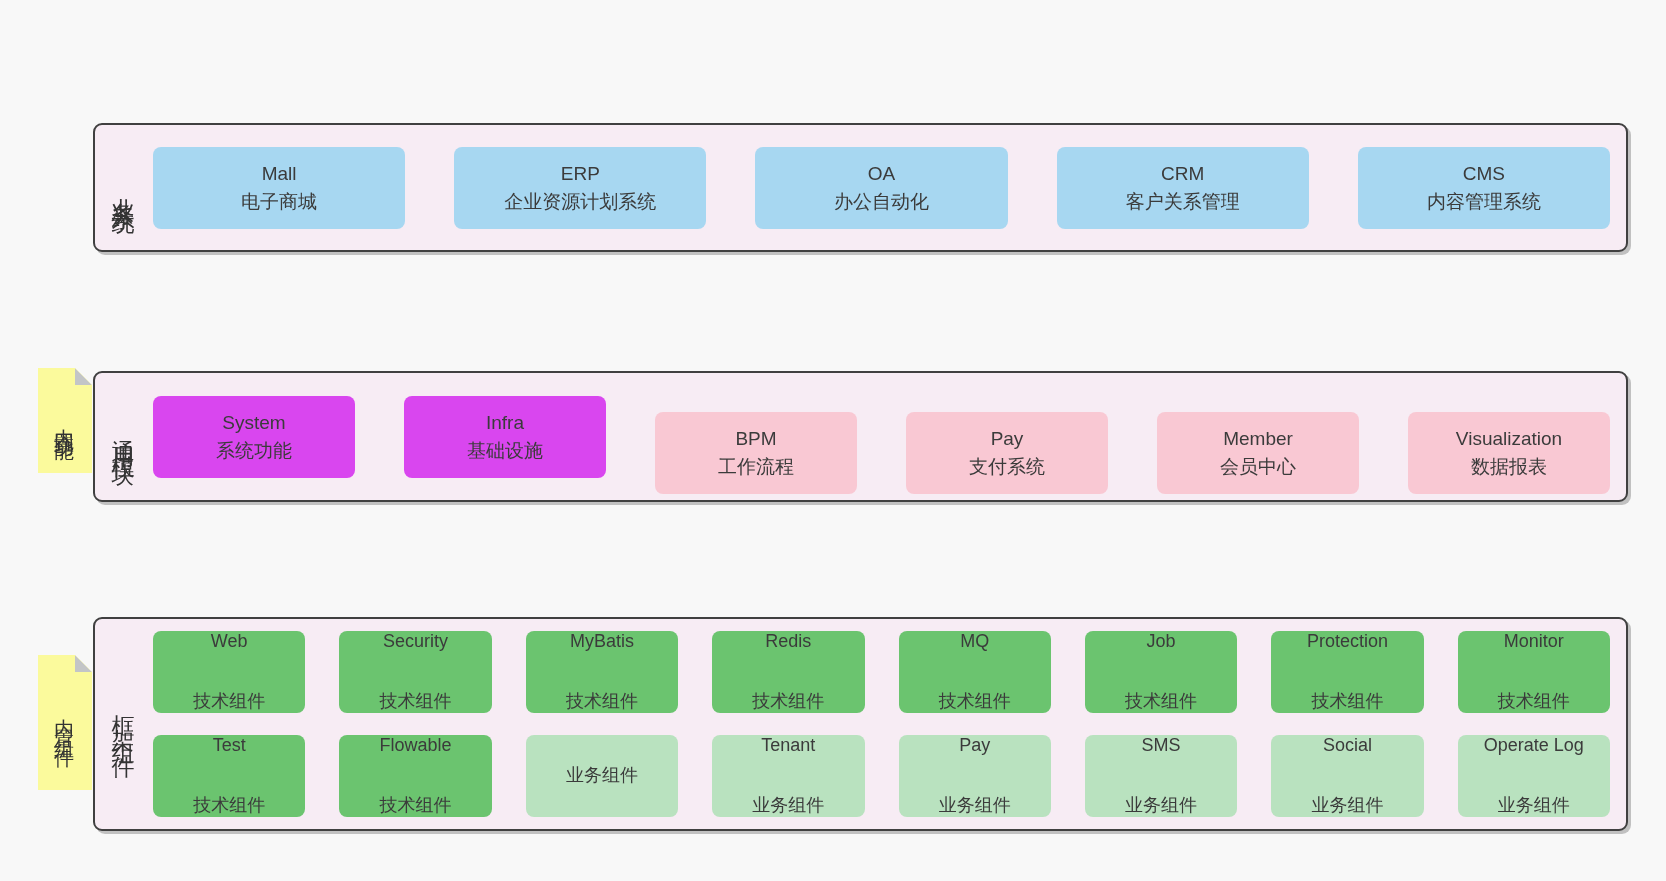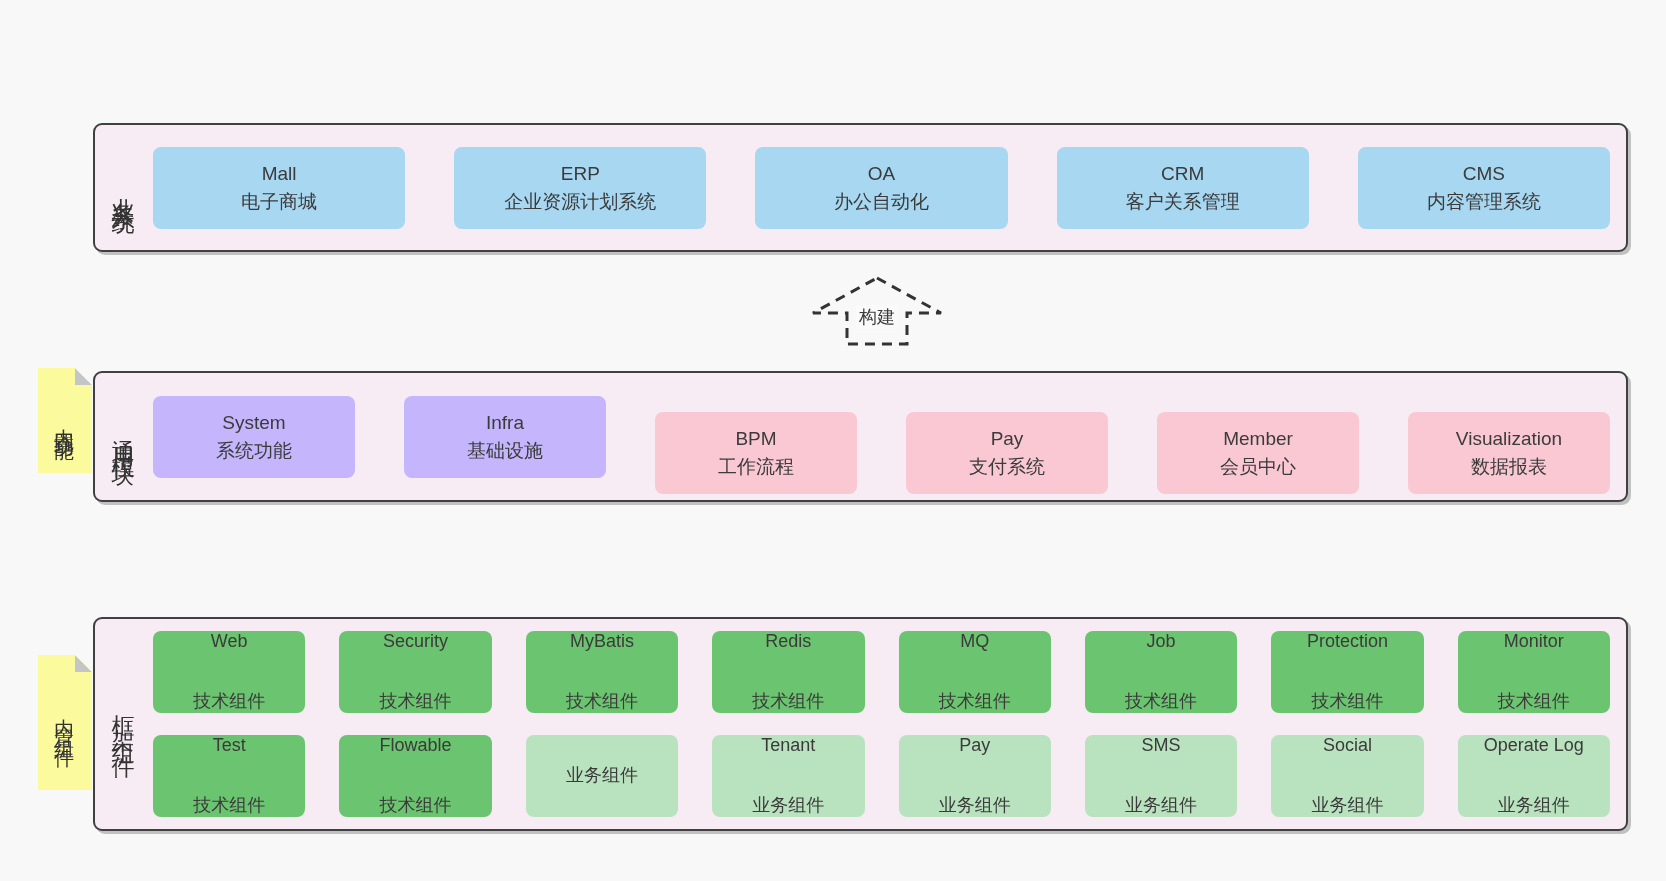--- a/index.html
+++ b/index.html
@@ -39,21 +39,21 @@
     flex:1;display:flex;align-items:center;
     gap:49px;padding-right:16px;
   }
   .box{
     flex:1;height:82px;border-radius:8px;
     display:flex;flex-direction:column;align-items:center;justify-content:center;
     text-align:center;font-size:19px;line-height:1.45;
     box-sizing:border-box;
   }
   .blue{background:#a7d7f1;}
-  .red{background:#c4b5fd;}
+  .red{background:#d946ef;}
   .pink{background:#f9c8d3;margin-top:32px;}
   .green{background:#6bc46f;}
   .lightgreen{background:#b9e2bf;}
 
   
   .grid{
     flex:1;display:flex;flex-direction:column;justify-content:center;
     gap:22px;padding-right:16px;
   }
   .grid .row{display:flex;gap:34px;}
@@ -120,26 +120,20 @@
         <div>CRM</div>
         <div>客户关系管理</div>
       </div>
       <div class="box blue">
         <div>CMS</div>
         <div>内容管理系统</div>
       </div>
     </div>
   </section>
 
-  <div class="arrow arrow-build">
-    <svg viewBox="0 0 140 74">
-      <polygon points="70,4 134,39 100,39 100,70 40,70 40,39 6,39"></polygon>
-    </svg>
-    <span class="arrow-label">构建</span>
-  </div>
 
   <div class="sticky sticky-modules">
     <span class="fold"></span>
     <span class="sticky-text">内置功能</span>
   </div>
 
   <section class="panel panel-modules">
     <div class="panel-label ls-m">通用模块</div>
     <div class="boxes">
       <div class="box red">

